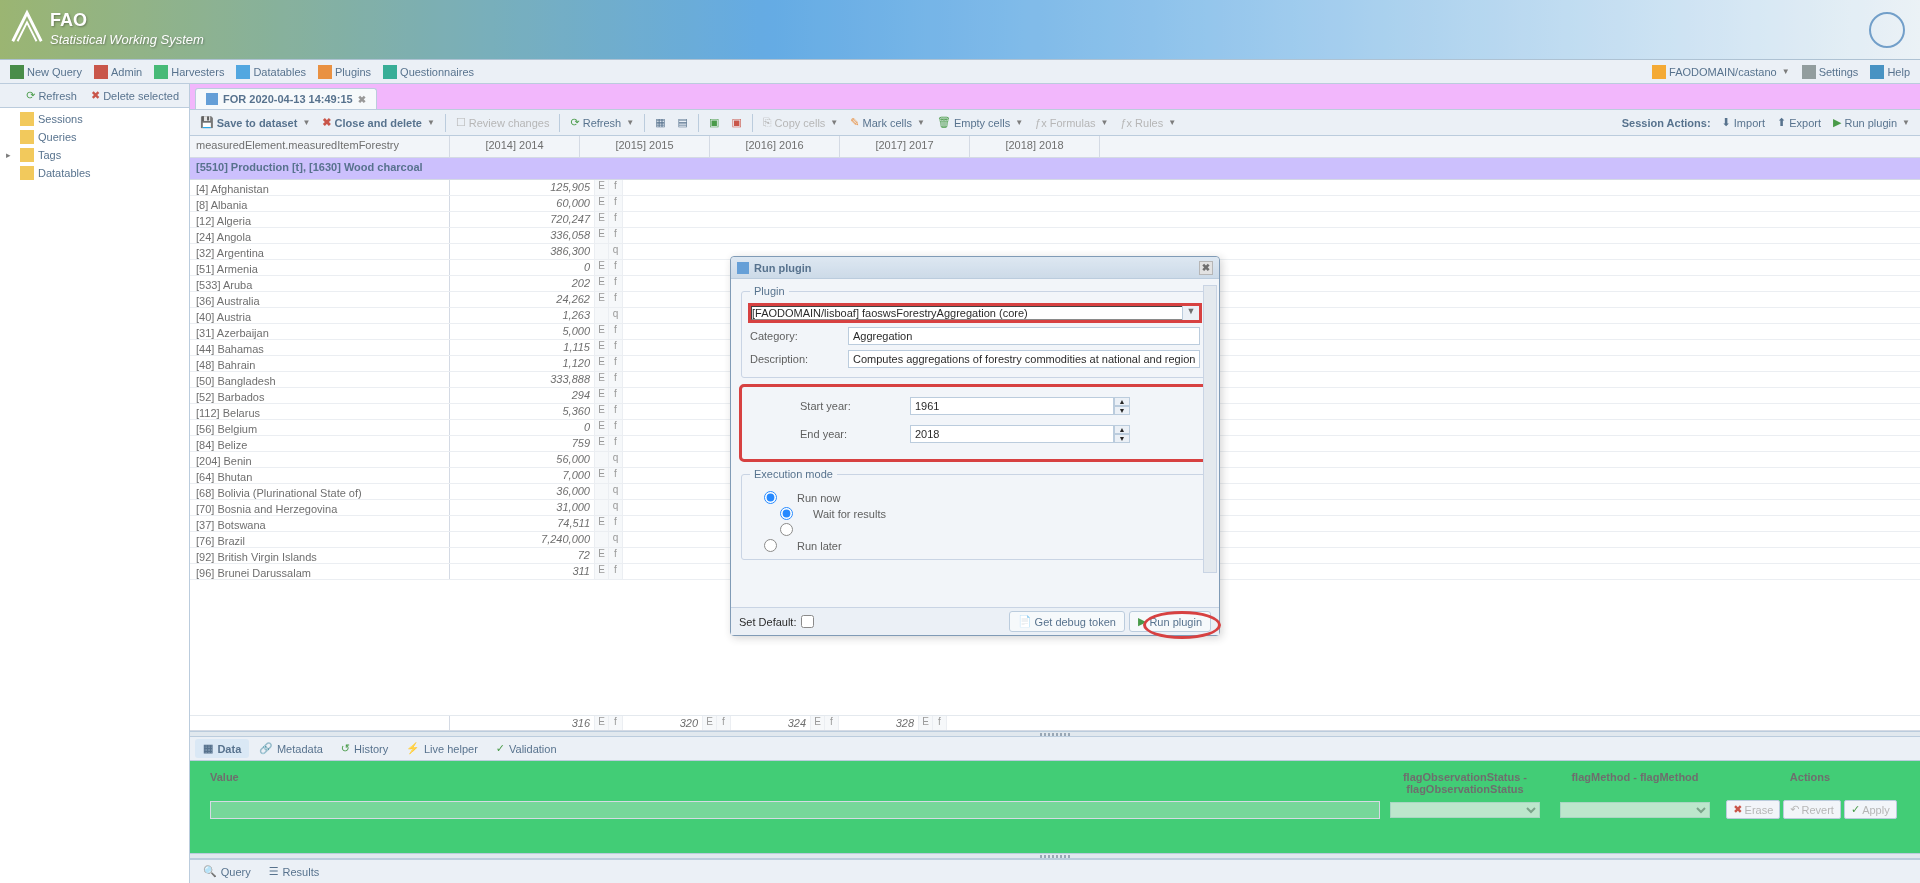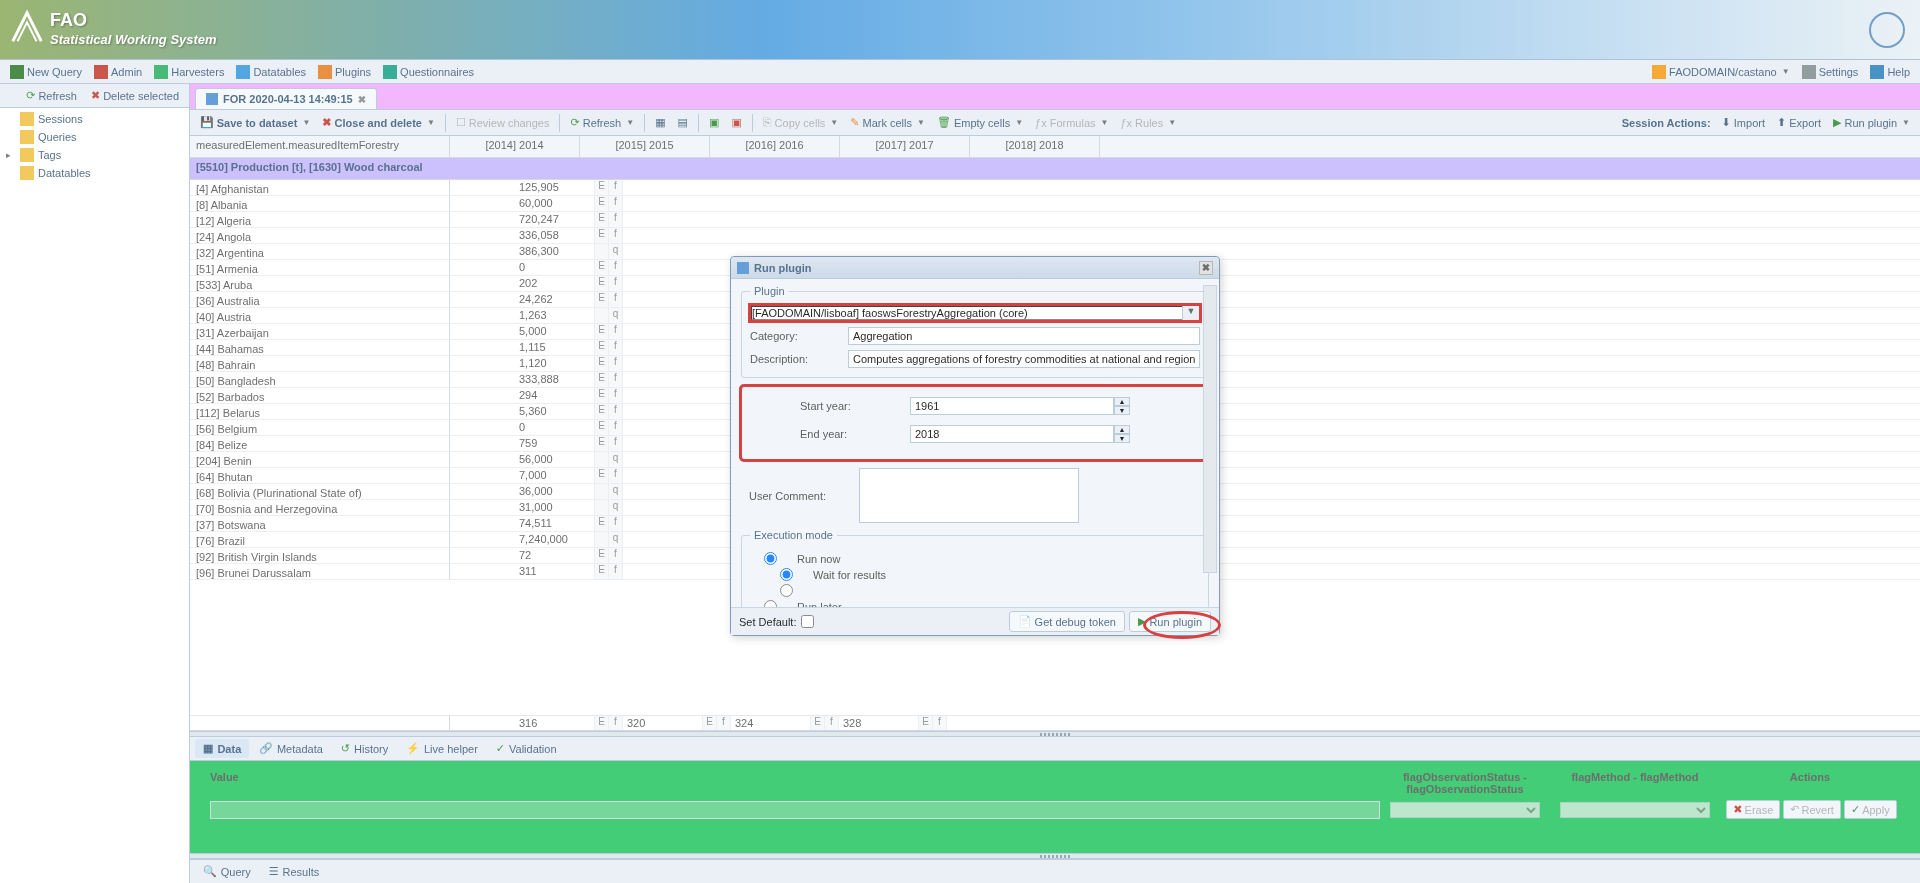--- a/index.html
+++ b/index.html
@@ -1,20 +1,20 @@
 <!DOCTYPE html>
 <html><head>
 <meta charset="utf-8">
 <style>
 * { box-sizing: border-box; margin: 0; padding: 0; font-family: Tahoma, Arial, sans-serif; font-size: 11px; }
 body { background: #fff; overflow: hidden; }
 
 .header-banner { height: 60px; background: linear-gradient(to right, #8aa85a 0%, #4a9de0 40%, #7ab8e8 60%, #e8f0f5 100%); position: relative; border-bottom: 1px solid #a0b8cc; }
 .header-title { position: absolute; left: 50px; top: 10px; color: #fff; font-size: 18px; font-weight: bold; text-shadow: 1px 1px 2px rgba(0,0,0,0.4); }
-.header-subtitle { position: absolute; left: 50px; top: 32px; color: #fff; font-size: 13px; font-style: italic; text-shadow: 1px 1px 2px rgba(0,0,0,0.4); font-weight: bold; }
+.header-subtitle { position: absolute; left: 50px; top: 32px; color: #fff; font-size: 13px; font-style: italic; text-shadow: 1px 1px 2px rgba(0,0,0,0.4); }
 .header-logo { position: absolute; left: 8px; top: 8px; width: 38px; height: 38px; }
 .header-fao-icon { position: absolute; right: 15px; top: 12px; width: 36px; height: 36px; border: 2px solid #5a8fc0; border-radius: 50%; }
 
 .main-toolbar { height: 24px; background: #e8eef5; border-bottom: 1px solid #b0c4d8; display: flex; align-items: center; padding: 0 5px; }
 .toolbar-left { display: flex; gap: 2px; }
 .toolbar-right { margin-left: auto; display: flex; gap: 2px; align-items: center; }
 .tb-btn { padding: 2px 5px; display: flex; align-items: center; gap: 3px; cursor: pointer; color: #3a5a7a; }
 .tb-icon { width: 14px; height: 14px; display: inline-block; }
 .dropdown-arrow { font-size: 8px; color: #666; margin-left: 2px; }
 
@@ -43,21 +43,21 @@
 
 .grid-header-row { height: 22px; background: #f0f4f8; border-bottom: 1px solid #cdd4e0; display: flex; }
 .row-label-col { width: 260px; padding: 3px 6px; border-right: 1px solid #cdd4e0; color: #555; }
 .year-col { width: 130px; text-align: center; padding: 3px; border-right: 1px solid #cdd4e0; color: #555; }
 
 .grid-subheader { height: 22px; background: #c4b5fd; border-bottom: 1px solid #cdd4e0; padding: 3px 6px; color: #3a5a7a; font-weight: bold; }
 
 .grid-body { flex: 1; overflow: hidden; position: relative; }
 .grid-row { height: 16px; display: flex; border-bottom: 1px solid #e8ecf0; }
 .grid-row .row-label-col { font-size: 11px; color: #555; }
-.val-col { width: 80px; text-align: left; padding: 1px 4px; border-right: 1px solid #e8ecf0; color: #555; }
+.val-col { width: 80px; text-align: right; padding: 1px 4px; border-right: 1px solid #e8ecf0; color: #555; font-style: italic; }
 .flag-col { width: 14px; text-align: center; color: #888; font-size: 10px; border-right: 1px solid #e8ecf0; background: #f5f7f9; }
 
 .splitter-h { height: 6px; background: #dce4ec; cursor: row-resize; border-top: 1px solid #b0c4d8; border-bottom: 1px solid #b0c4d8; display:flex; align-items:center; justify-content:center;}
 .splitter-dots { width: 30px; height: 3px; background: repeating-linear-gradient(to right, #8898a8 0, #8898a8 2px, transparent 2px, transparent 4px);}
 
 .bottom-tabs { height: 24px; background: #e8eef5; border-bottom: 1px solid #b0c4d8; display: flex; align-items: center; padding: 0 5px; gap: 2px; }
 .bottom-tab { padding: 3px 8px; border-radius: 3px; display: flex; align-items: center; gap: 4px; color: #3a5a7a; cursor: pointer; }
 .bottom-tab.active { background: #d4e4f4; font-weight: bold; }
 
 .detail-panel { height: 92px; background: #22c55e; padding: 10px 20px; }
@@ -603,24 +603,20 @@
             <div class="spinner-wrap">
                 <input type="text" value="2018" style="">
                 <div class="spinner-btns">
                   <div>▲</div>
                   <div>▼</div>
                 </div>
               </div>
           </div>
         </div>
 
-        <div class="form-row" style="padding-left:8px">
-            <label style="width:110px">User Comment:</label>
-            <textarea style="width: 220px; height: 55px; resize: none;"></textarea>
-          </div>
 
         <fieldset class="fieldset" style="margin-top:6px">
           <legend>Execution mode</legend>
           <div class="radio-row">
               <input type="radio" checked="" style="">
               <span>Run now</span>
             </div>
           <div class="radio-row sub-radio">
               <input type="radio" checked="" style="">
               <span>Wait for results</span>

